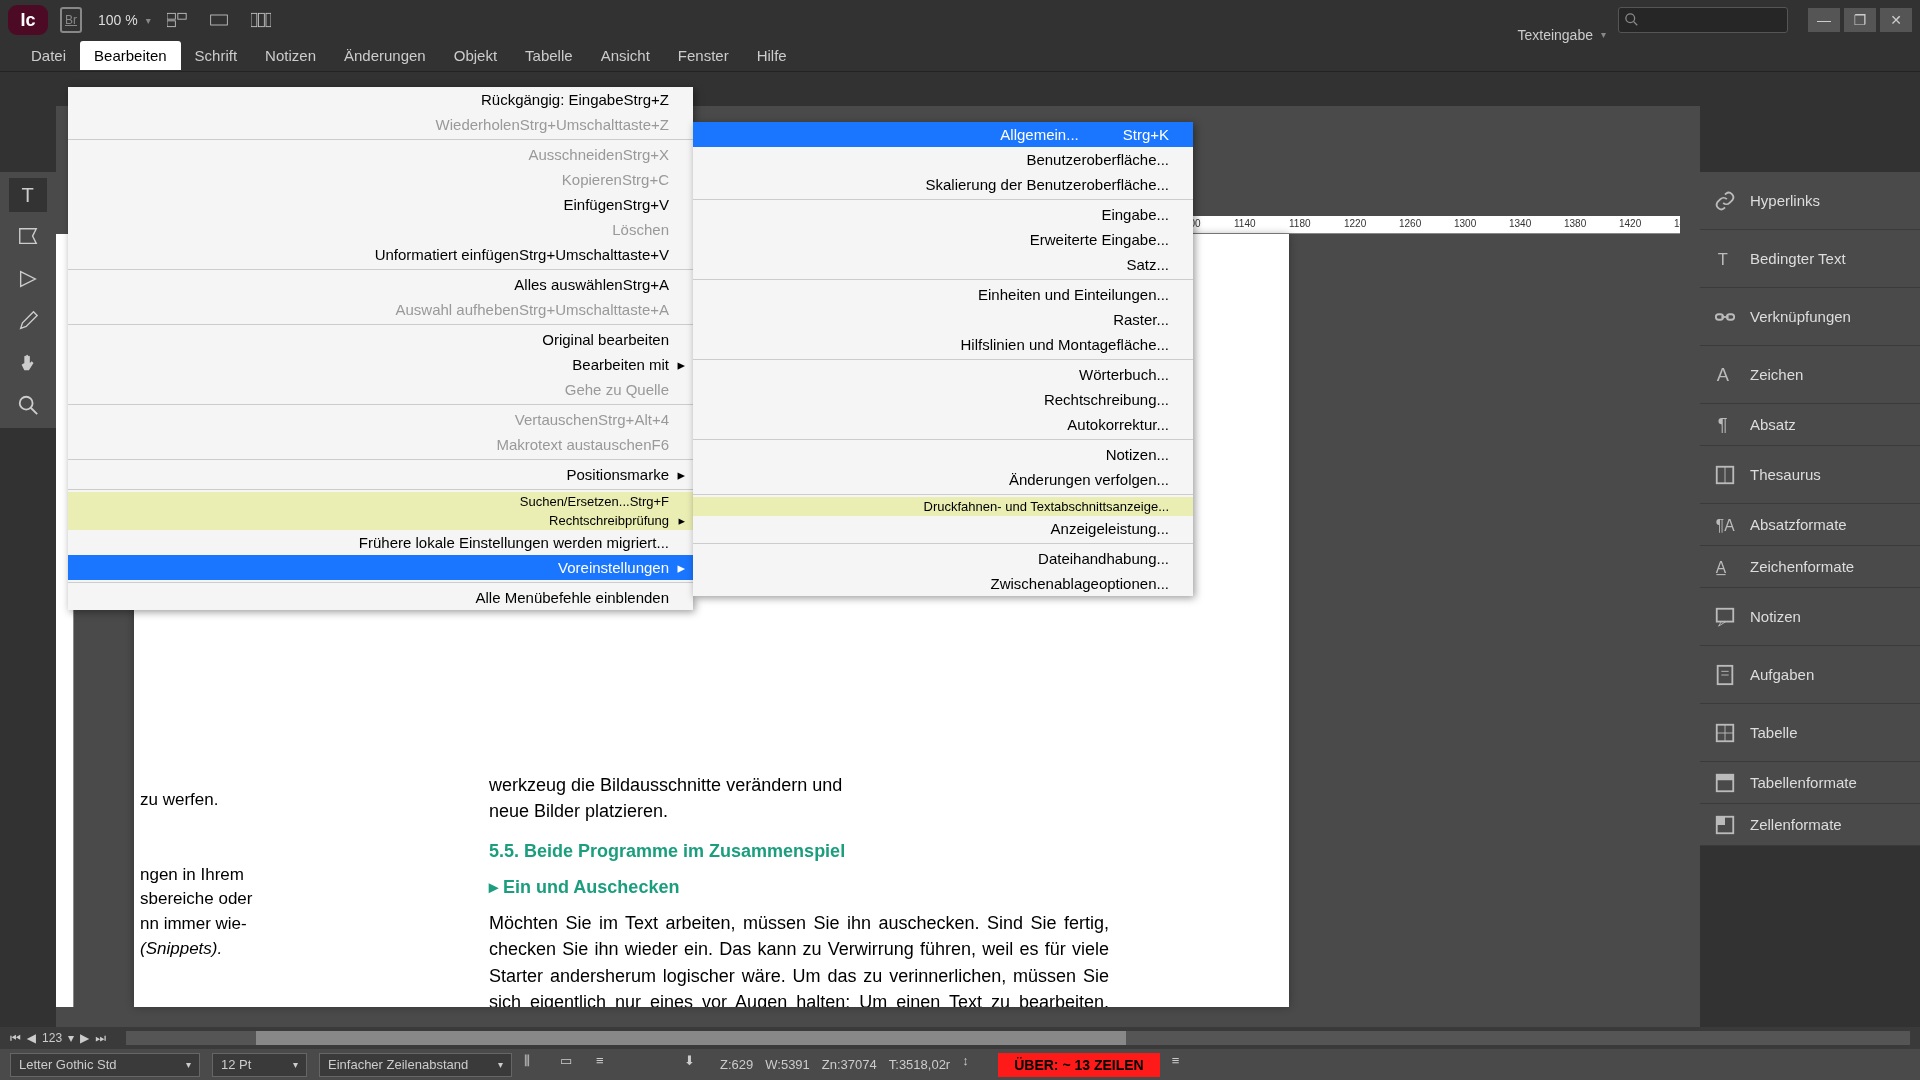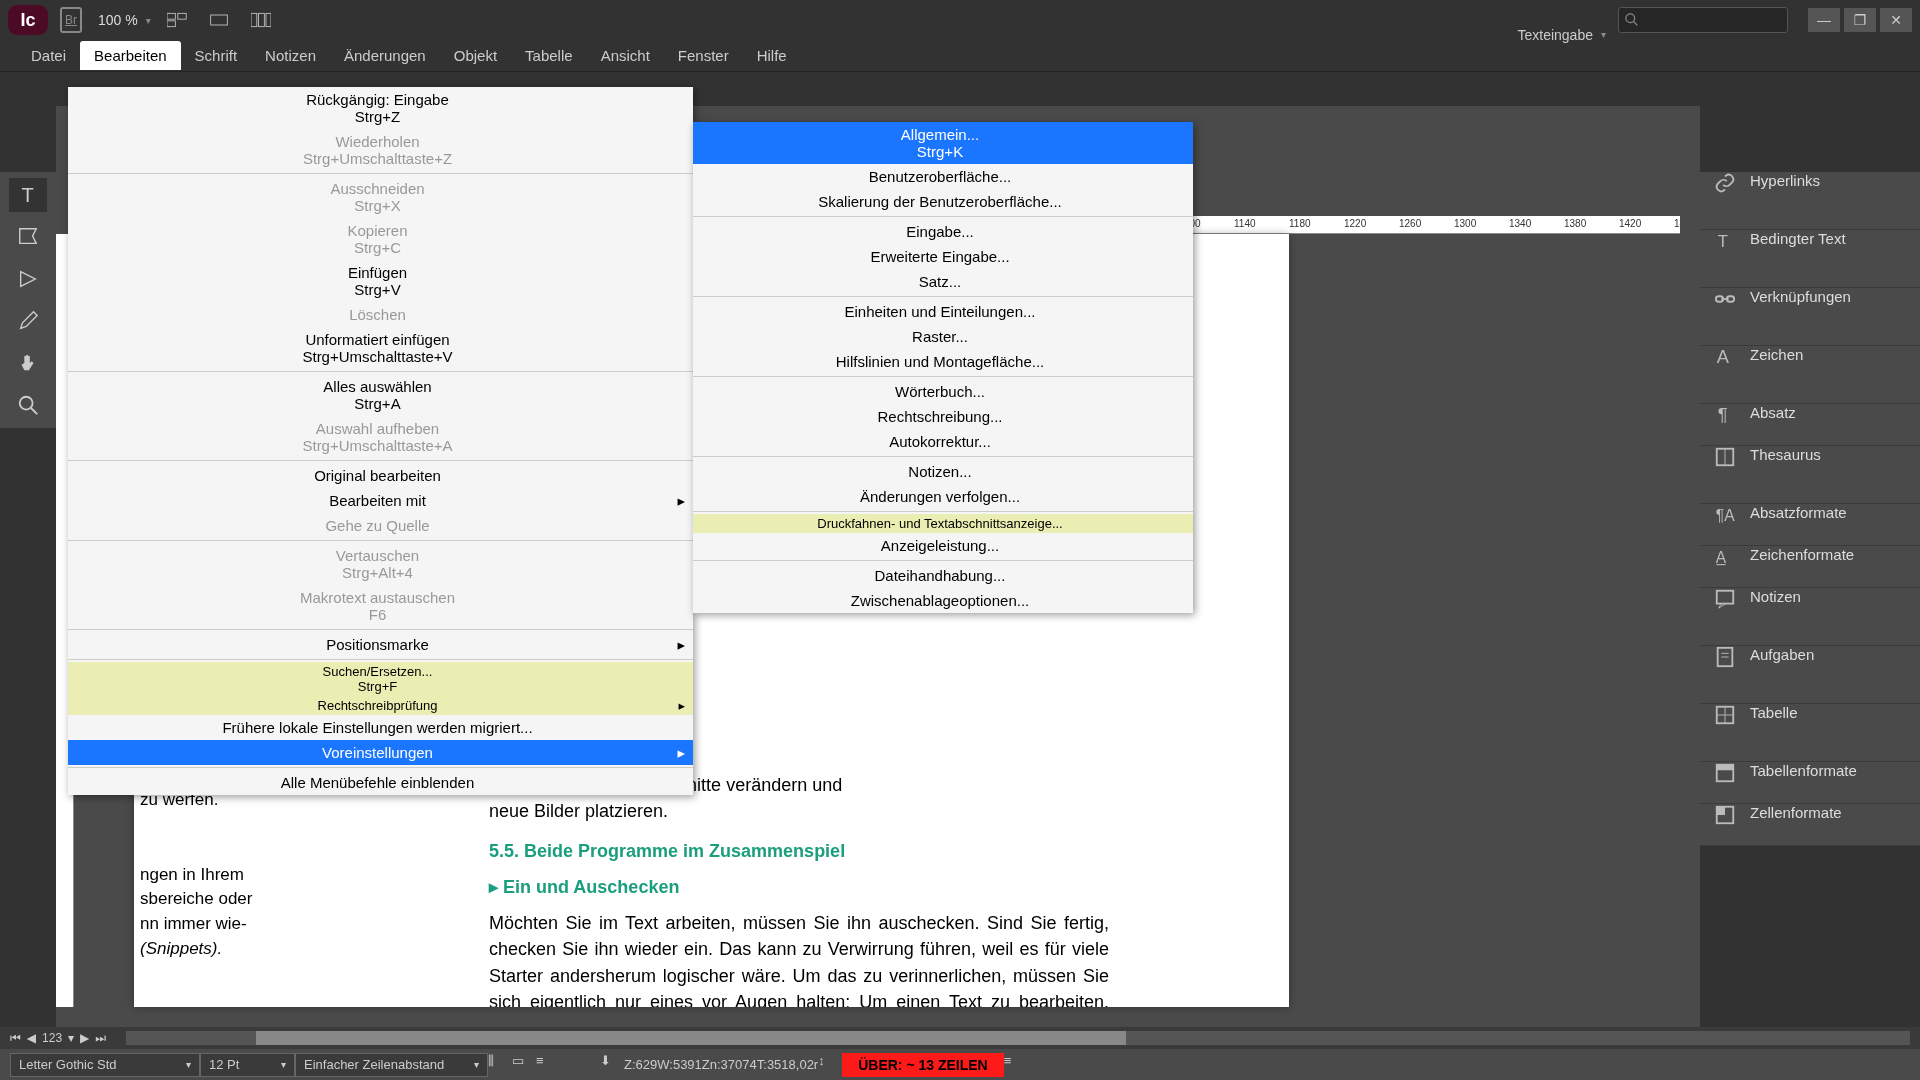--- a/index.html
+++ b/index.html
@@ -22,42 +22,42 @@
 .win-btn { width: 32px; height: 24px; background: #555; display: flex; align-items: center; justify-content: center; color: #ccc; font-size: 14px; }
 
 
 .menubar { height: 32px; background: #323232; display: flex; align-items: center; padding: 0 17px; border-bottom: 1px solid #222; }
 .menu-item { color: #ccc; padding: 6px 14px; font-size: 15px; cursor: pointer; }
 .menu-item.active { background: #fff; color: #000; border-radius: 3px 3px 0 0; }
 
 
 .dropdown { position: absolute; background: #f5f5f5; color: #000; box-shadow: 2px 2px 8px rgba(0,0,0,0.4); z-index: 100; font-size: 15px; }
 .dropdown-main { left: 68px; top: 87px; width: 625px; }
-.dd-row { display: flex; justify-content: flex-start; padding: 4px 24px 4px 18px; align-items: center; position: relative; flex-direction: column; }
+.dd-row { display: flex; justify-content: flex-end; padding: 4px 24px 4px 18px; align-items: center; position: relative; }
 .dd-row.disabled { color: #999; }
 .dd-row.sel { background: #1a75ff; color: #fff; }
 .dd-row.yellow { background: #ebeeb3; }
 .dd-row .arrow { position: absolute; right: 8px; }
 .dd-sep { height: 1px; background: #ccc; margin: 2px 0; }
 .yellow-block .dd-row { font-size: 13px; padding: 2px 24px 2px 18px; }
 
 
 .submenu { position: absolute; left: 693px; top: 122px; width: 500px; background: #f5f5f5; box-shadow: 2px 2px 8px rgba(0,0,0,0.4); z-index: 101; font-size: 15px; }
-.submenu .dd-row.sel-blue { background: #1a75ff; color: #fff; }
+.submenu .dd-row.sel-blue { background: #1a75ff; color: #fff; gap: 44px; }
 .submenu .dd-row.yel { background: #ebeeb3; font-size: 13px; padding: 2px 24px 2px 18px; }
 
 
 .tool-panel { position: absolute; left: 0; top: 172px; width: 56px; background: #4a4a4a; display: flex; flex-direction: column; align-items: center; padding: 6px 0; gap: 8px; }
 .tool { width: 38px; height: 34px; display: flex; align-items: center; justify-content: center; color: #ccc; }
 .tool.active { background: #333; }
 .tool svg { width: 22px; height: 22px; fill: #ccc; }
 
 
 .right-panels { position: absolute; right: 0; top: 172px; width: 220px; background: #4a4a4a; display: flex; flex-direction: column; }
-.panel-item { height: 58px; display: flex; align-items: flex-start; gap: 14px; padding: 0 14px; color: #ddd; font-size: 15px; border-bottom: 1px solid #3a3a3a; }
+.panel-item { height: 58px; display: flex; align-items: center; gap: 14px; padding: 0 14px; color: #ddd; font-size: 15px; border-bottom: 1px solid #3a3a3a; }
 .panel-item.short { height: 42px; }
 .panel-item svg { width: 22px; height: 22px; fill: #bbb; }
 
 
 .doc-area { position: absolute; left: 56px; top: 106px; right: 220px; bottom: 53px; background: #4a4a4a; }
 .ruler-h { position: absolute; top: 110px; left: 18px; right: 20px; height: 18px; background: #fff; border-bottom: 1px solid #888; font-size: 10px; color: #333; overflow: hidden; }
 .ruler-h span { position: absolute; top: 2px; }
 .page { position: absolute; left: 78px; top: 128px; width: 1155px; bottom: 20px; background: #fff; box-shadow: 0 0 8px rgba(0,0,0,0.3); overflow: hidden; }
 .page-tab { position: absolute; right: -40px; top: 128px; width: 40px; height: 40px; background: #7fd9b8; color: #fff; display: flex; align-items: center; justify-content: center; font-size: 20px; font-weight: bold; }
 .doc-text { position: absolute; left: 355px; top: 538px; width: 620px; color: #000; font-size: 18px; line-height: 1.45; font-family: Georgia, serif; }
@@ -66,21 +66,21 @@
 .frag { position: absolute; left: 6px; top: 554px; color: #000; font-size: 17px; font-family: Georgia, serif; line-height: 1.45; }
 .vruler { position: absolute; left: 0; top: 128px; width: 18px; bottom: 20px; background: #fff; border-right: 1px solid #888; font-size: 9px; color: #333; }
 
 
 .statusbar { position: absolute; left: 0; right: 0; bottom: 0; height: 53px; background: #4a4a4a; display: flex; flex-direction: column; }
 .pager-row { height: 22px; background: #3a3a3a; display: flex; align-items: center; }
 .pager { display: flex; align-items: center; gap: 6px; padding: 0 10px; color: #ccc; font-size: 12px; }
 .pager-btn { color: #ccc; }
 .scrollbar { flex: 1; height: 14px; background: #555; margin: 0 10px; position: relative; }
 .scrollbar-thumb { position: absolute; left: 130px; width: 870px; height: 100%; background: #888; }
-.info-row { height: 31px; display: flex; align-items: center; padding: 0 10px; color: #ccc; font-size: 13px; }
+.info-row { height: 31px; display: flex; align-items: center; gap: 12px; padding: 0 10px; color: #ccc; font-size: 13px; }
 .font-sel { width: 190px; height: 24px; background: #3a3a3a; border: 1px solid #666; padding: 0 8px; display: flex; align-items: center; justify-content: space-between; }
 .font-sel::after { content: "▾"; font-size: 10px; }
 .size-sel { width: 95px; height: 24px; background: #3a3a3a; border: 1px solid #666; padding: 0 8px; display: flex; align-items: center; justify-content: space-between; }
 .size-sel::after { content: "▾"; font-size: 10px; }
 .para-sel { width: 193px; height: 24px; background: #3a3a3a; border: 1px solid #666; padding: 0 8px; display: flex; align-items: center; justify-content: space-between; }
 .para-sel::after { content: "▾"; font-size: 10px; }
 .stat-icon { width: 24px; height: 24px; }
 .status-indicator { background: #ff1a1a; color: #000; font-weight: bold; padding: 4px 16px; font-size: 14px; }
 .coord { color: #ccc; }
 </style>

